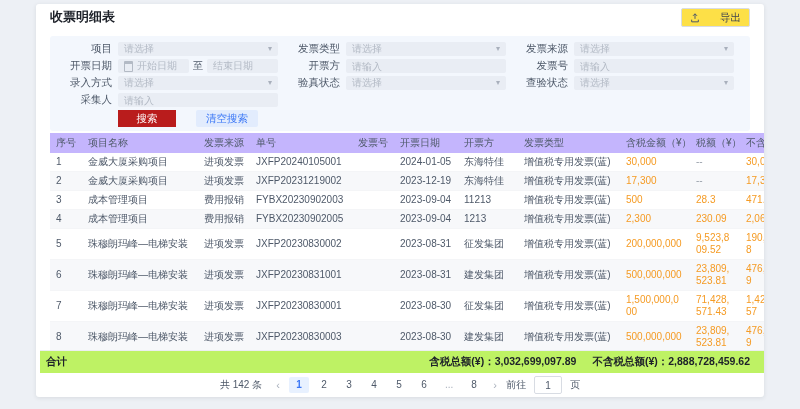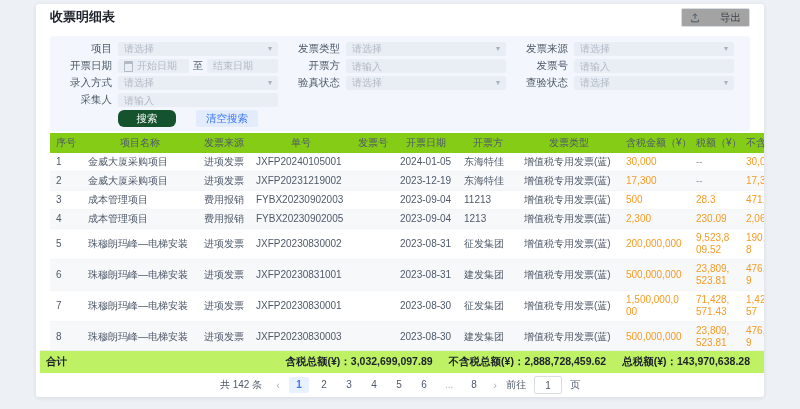--- a/index.html
+++ b/index.html
@@ -1,44 +1,44 @@
 <!DOCTYPE html>
 <html><head>
 <meta charset="utf-8">
 <style>
   html,body{margin:0;padding:0;width:800px;height:409px;overflow:hidden;
     background:#edf0f5;font-family:"Liberation Sans","DejaVu Sans",sans-serif;}
   .card{position:absolute;left:36px;top:4px;width:728px;height:393px;background:#fff;
     border-radius:3px;box-shadow:0 1px 4px rgba(31,35,41,.10);display:flex;flex-direction:column;overflow:hidden;}
   .card-head{height:24px;flex:none;display:flex;align-items:flex-start;justify-content:space-between;padding:4px 14px 0;}
   .title{font-size:13px;font-weight:bold;color:#1d2129;}
-  .export-btn{display:flex;align-items:center;gap:20px;height:19px;padding:0 8px;background:#a3a3a3;
+  .export-btn{display:flex;align-items:center;gap:20px;height:19px;padding:0 8px;background:#fde047;
     border:1px solid #d8dce3;border-radius:2px;font-size:10.5px;color:#42464e;cursor:pointer;}
   
   .filter{flex:none;margin:4px 14px 2px;background:#f3f7fd;border-radius:3px;padding:6px 8px 4px;}
   .f-row{display:flex;margin-bottom:3px;align-items:center;}
   .field{display:flex;align-items:center;width:220px;margin-right:8px;}
   .flabel{width:54px;flex:none;text-align:right;margin-right:6px;font-size:10.5px;color:#4e5969;white-space:nowrap;}
   .control{flex:1;height:14px;background:#e9edf4;border:none;outline:none;border-radius:2px;
     display:flex;align-items:center;padding:0 6px;font-size:10px;color:#b3bac5;min-width:0;}
   input.control{color:#4e5969;}
   input.control::placeholder{color:#b3bac5;}
   .chev{margin-left:auto;color:#a9b0bc;font-size:8px;line-height:1;}
   .date-group{flex:1;display:flex;align-items:center;gap:4px;min-width:0;}
   .control.date{gap:4px;}
   .cal{width:7px;height:7px;flex:none;border:1px solid #b3bac5;border-top-width:3px;border-radius:1px;}
   .sep{font-size:10px;color:#4e5969;flex:none;}
   .btn-row{margin-left:60px;margin-top:3px;display:flex;}
-  .btn-search{width:58px;height:17px;background:#14532d;color:#fff;font-size:10.5px;border:none;border-radius:6px;cursor:pointer;}
+  .btn-search{width:58px;height:17px;background:#b91c1c;color:#fff;font-size:10.5px;border:none;border-radius:0;cursor:pointer;}
   .btn-clear{margin-left:20px;height:17px;padding:0 10px;background:#e2ecfd;color:#3b77f6;font-size:10.5px;border:none;border-radius:2px;cursor:pointer;}
   
   .table-wrap{flex:1;margin-left:14px;overflow:hidden;}
   table{border-collapse:collapse;table-layout:fixed;width:770px;}
-  th{background:#84cc16;color:#4e5969;font-weight:normal;font-size:10px;padding:3px 6px;
-    text-align:center;white-space:nowrap;overflow:hidden;}
+  th{background:#c4b5fd;color:#4e5969;font-weight:normal;font-size:10px;padding:3px 6px;
+    text-align:left;white-space:nowrap;overflow:hidden;}
   td{font-size:10px;color:#4e5969;padding:3px 6px;line-height:12px;border-bottom:1px solid #f4f5f7;
     word-break:break-all;vertical-align:middle;}
   tbody tr:nth-child(even){background:#f7f8fa;}
   .c-amt{color:#f59b24;}
   .c-amt.muted{color:#9aa1ab;}
   
   .summary{flex:none;margin-left:4px;height:22px;background:#bef264;border-top:1px solid #eceef1;
     display:flex;align-items:center;font-size:10.5px;font-weight:bold;color:#1d2129;padding:0 14px 0 6px;}
   .sum-items{margin-left:auto;display:flex;gap:16px;white-space:nowrap;}
   
@@ -293,21 +293,20 @@
         </tr>
       </tbody>
     </table>
   </div>
 
   <div class="summary">
     <span>合计</span>
     <div class="sum-items">
       <span class="sum-item"><span>含税总额(¥)：</span><span>3,032,699,097.89</span></span>
       <span class="sum-item"><span>不含税总额(¥)：</span><span>2,888,728,459.62</span></span>
-      <span class="sum-item"><span>总税额(¥)：</span><span>143,970,638.28</span></span>
     </div>
   </div>
 
   <div class="pager">
     <span class="total-count">共 142 条</span>
     <span class="pg-arrow">‹</span>
     <span class="pg active">1</span>
     <span class="pg">2</span>
     <span class="pg">3</span>
     <span class="pg">4</span>

